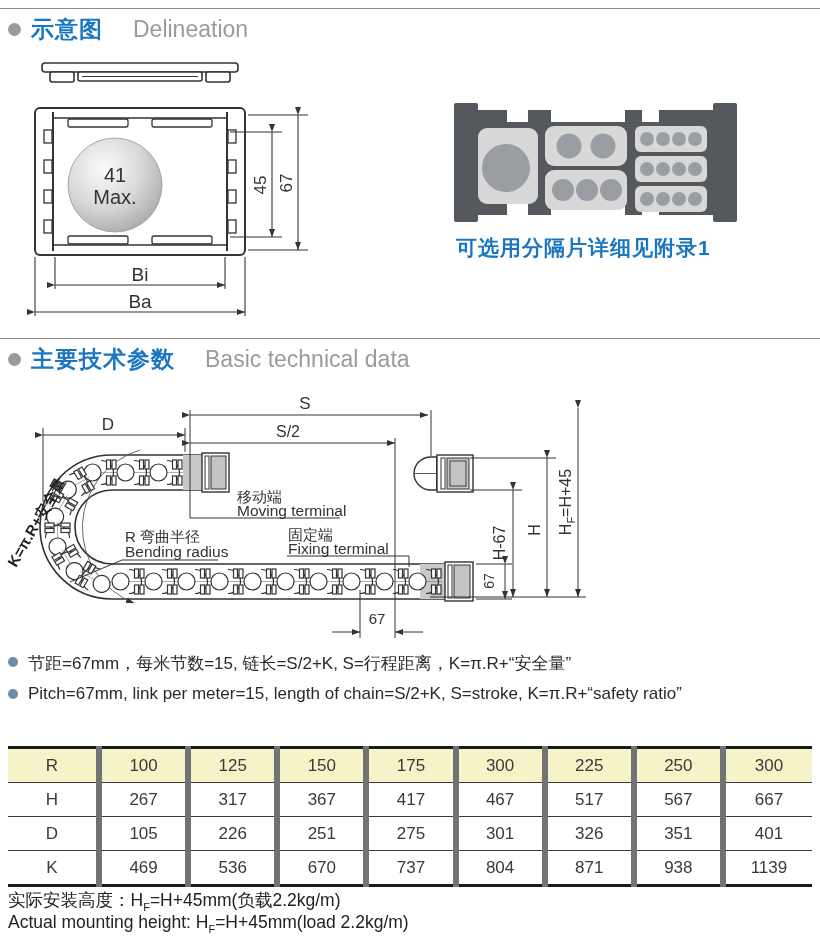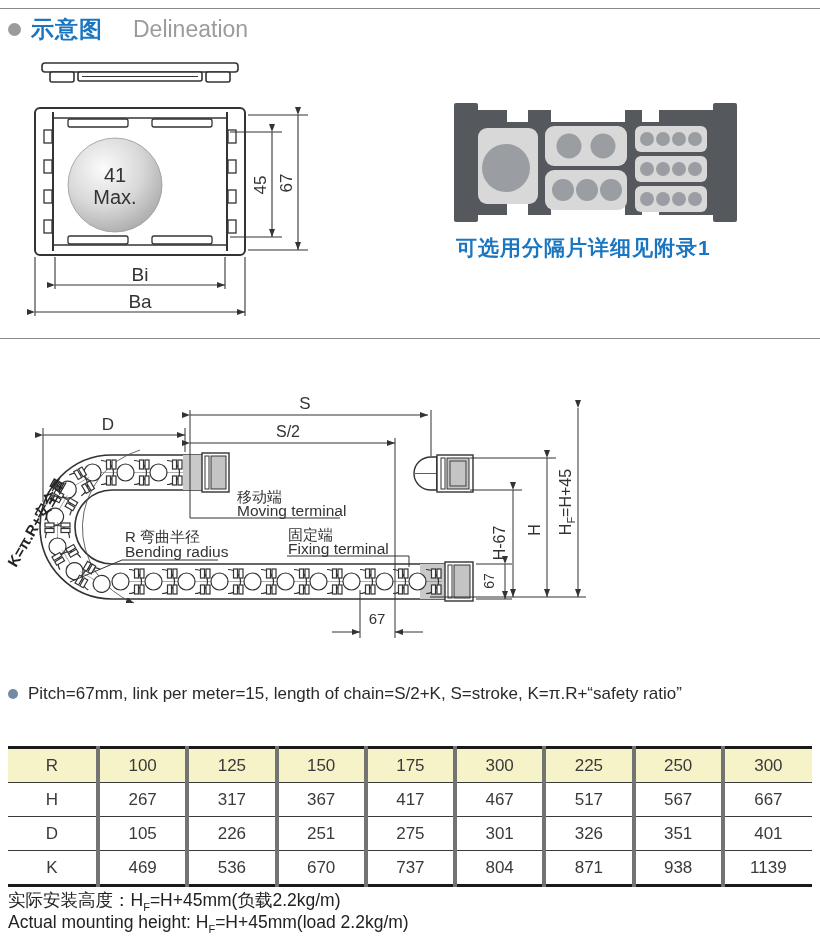--- a/index.html
+++ b/index.html
@@ -9,21 +9,21 @@
   .sec-head{position:absolute;left:8px;display:flex;align-items:center;gap:10px;}
   .sec-bullet{width:13px;height:13px;border-radius:50%;background:#9b9b9b;display:inline-block;}
   .zh-title{font-size:23px;font-weight:bold;color:#1a76c0;letter-spacing:1px;}
   .en-title{font-size:23px;color:#9b9b9b;margin-left:20px;}
   .caption-blue{position:absolute;font-size:21px;font-weight:bold;color:#1a76c0;letter-spacing:1px;}
   .note-row{position:absolute;left:8px;display:flex;align-items:flex-start;gap:10px;font-size:17px;color:#2a2a2a;}
   .note-bullet{width:10px;height:10px;border-radius:50%;background:#7289a8;margin-top:5px;flex:0 0 auto;}
   table.spec{position:absolute;left:8px;top:746px;width:804px;border-collapse:collapse;table-layout:fixed;
              border-top:3px solid #1a1a1a;border-bottom:3px solid #1a1a1a;font-size:17px;color:#3a3a3a;}
   table.spec th,table.spec td{height:33px;text-align:center;vertical-align:middle;font-weight:normal;
-             border-top:1.5px solid #3a3a3a;border-left:4px solid #737373;padding:0;}
+             border-top:1.5px solid #3a3a3a;border-left:6px solid #737373;padding:0;}
   table.spec th:first-child,table.spec td:first-child{border-left:none;}
   table.spec tr.hdr th{background:#f7f3c9;border-top:none;}
   .footer-line{position:absolute;left:8px;font-size:17.5px;color:#222;}
   sub{font-size:11px;}
   svg text{font-family:"Liberation Sans","DejaVu Sans",sans-serif;}
 </style>
 </head>
 <body>
 
 <div id="page">
@@ -140,20 +140,25 @@
         <circle cx="195" cy="99" r="7"></circle>
           <circle cx="211" cy="99" r="7"></circle>
           <circle cx="227" cy="99" r="7"></circle>
           <circle cx="243" cy="99" r="7"></circle>
       </g>
     </g>
   </svg>
   <div class="caption-blue" style="left:456px;top:234px;">可选用分隔片详细见附录1</div>
 
   <div class="rule" style="top:338px;"></div>
+  <div class="sec-head" style="top:344px;">
+    <span class="sec-bullet"></span>
+    <span class="zh-title">主要技术参数</span>
+    <span class="en-title">Basic technical data</span>
+  </div>
 
   <svg style="position:absolute;left:0;top:390px;" width="820" height="260" viewBox="0 0 820 260">
     <defs>
       <marker id="arB" markerWidth="10" markerHeight="8" refX="8" refY="3" orient="auto" markerUnits="userSpaceOnUse">
         <path d="M0,0 L8,3 L0,6 Z" fill="#333"></path>
       </marker>
       <g id="lnk" stroke="#333" fill="none" stroke-width="1.2">
         <line x1="0" y1="17.5" x2="33" y2="17.5" stroke="#777" stroke-width="0.6"></line>
         <circle cx="8.5" cy="17.5" r="8.5" fill="#fff"></circle>
         <path d="M17,5.5 A12.5,12 0 0 1 17,29.5"></path>
@@ -254,20 +259,24 @@
     <text x="125" y="167" font-size="15.5" fill="#333">Bending radius</text>
     <text x="288" y="150" font-size="15" fill="#333">固定端</text>
     <text x="288" y="164" font-size="15.5" fill="#333">Fixing terminal</text>
     <text transform="rotate(-90 505 153)" x="505" y="153" text-anchor="middle" font-size="16" fill="#333">H-67</text>
     <text transform="rotate(-90 540 140)" x="540" y="140" text-anchor="middle" font-size="16" fill="#333">H</text>
     <text transform="rotate(-90 571 112)" x="571" y="112" text-anchor="middle" font-size="16" fill="#333"><tspan>H</tspan><tspan dy="4" font-size="11">F</tspan><tspan dy="-4">=H+45</tspan></text>
     <text transform="rotate(-90 494 191)" x="494" y="191" text-anchor="middle" font-size="14" fill="#333">67</text>
     <text x="377" y="234" text-anchor="middle" font-size="15" fill="#333">67</text>
   </svg>
 
+  <div class="note-row" style="top:652px;">
+    <span class="note-bullet"></span>
+    <span>节距=67mm，每米节数=15, 链长=S/2+K, S=行程距离，K=π.R+“安全量”</span>
+  </div>
   <div class="note-row" style="top:684px;">
     <span class="note-bullet"></span>
     <span>Pitch=67mm, link per meter=15, length of chain=S/2+K, S=stroke, K=π.R+“safety ratio”</span>
   </div>
 
   <table class="spec">
     <tbody>
         <tr class="hdr">
       <th style="width:88px;">R</th>
       <th>100</th>

